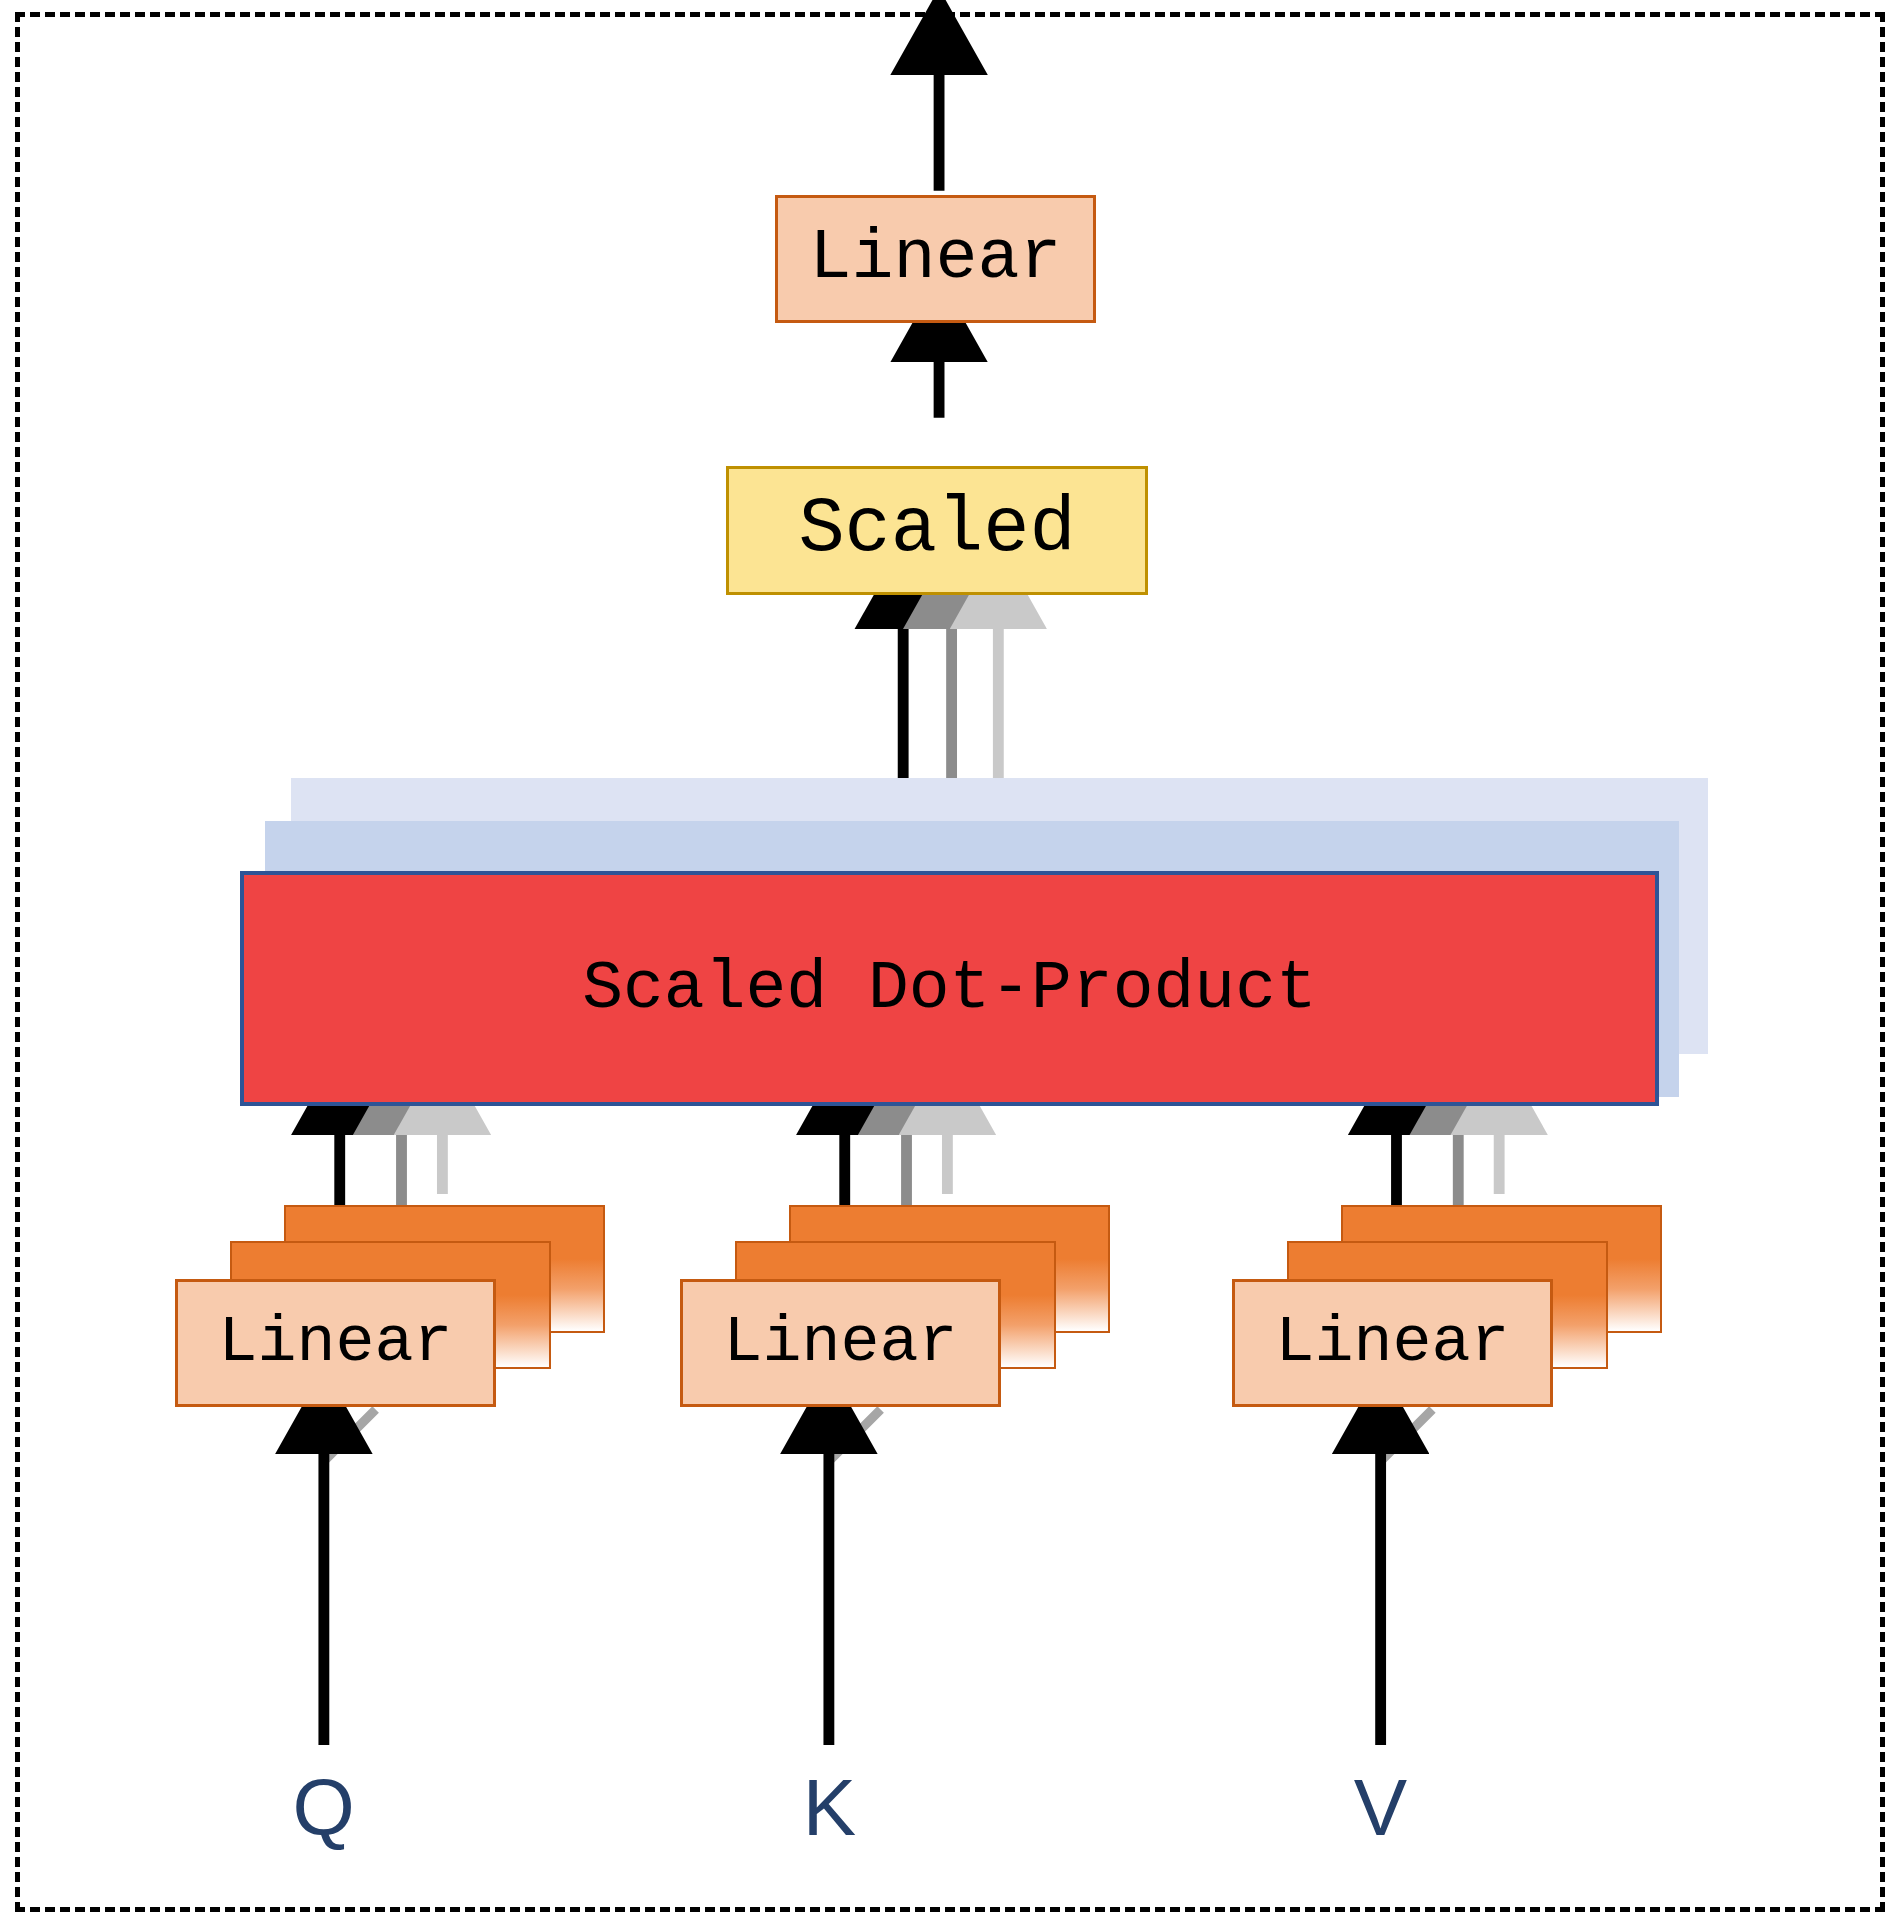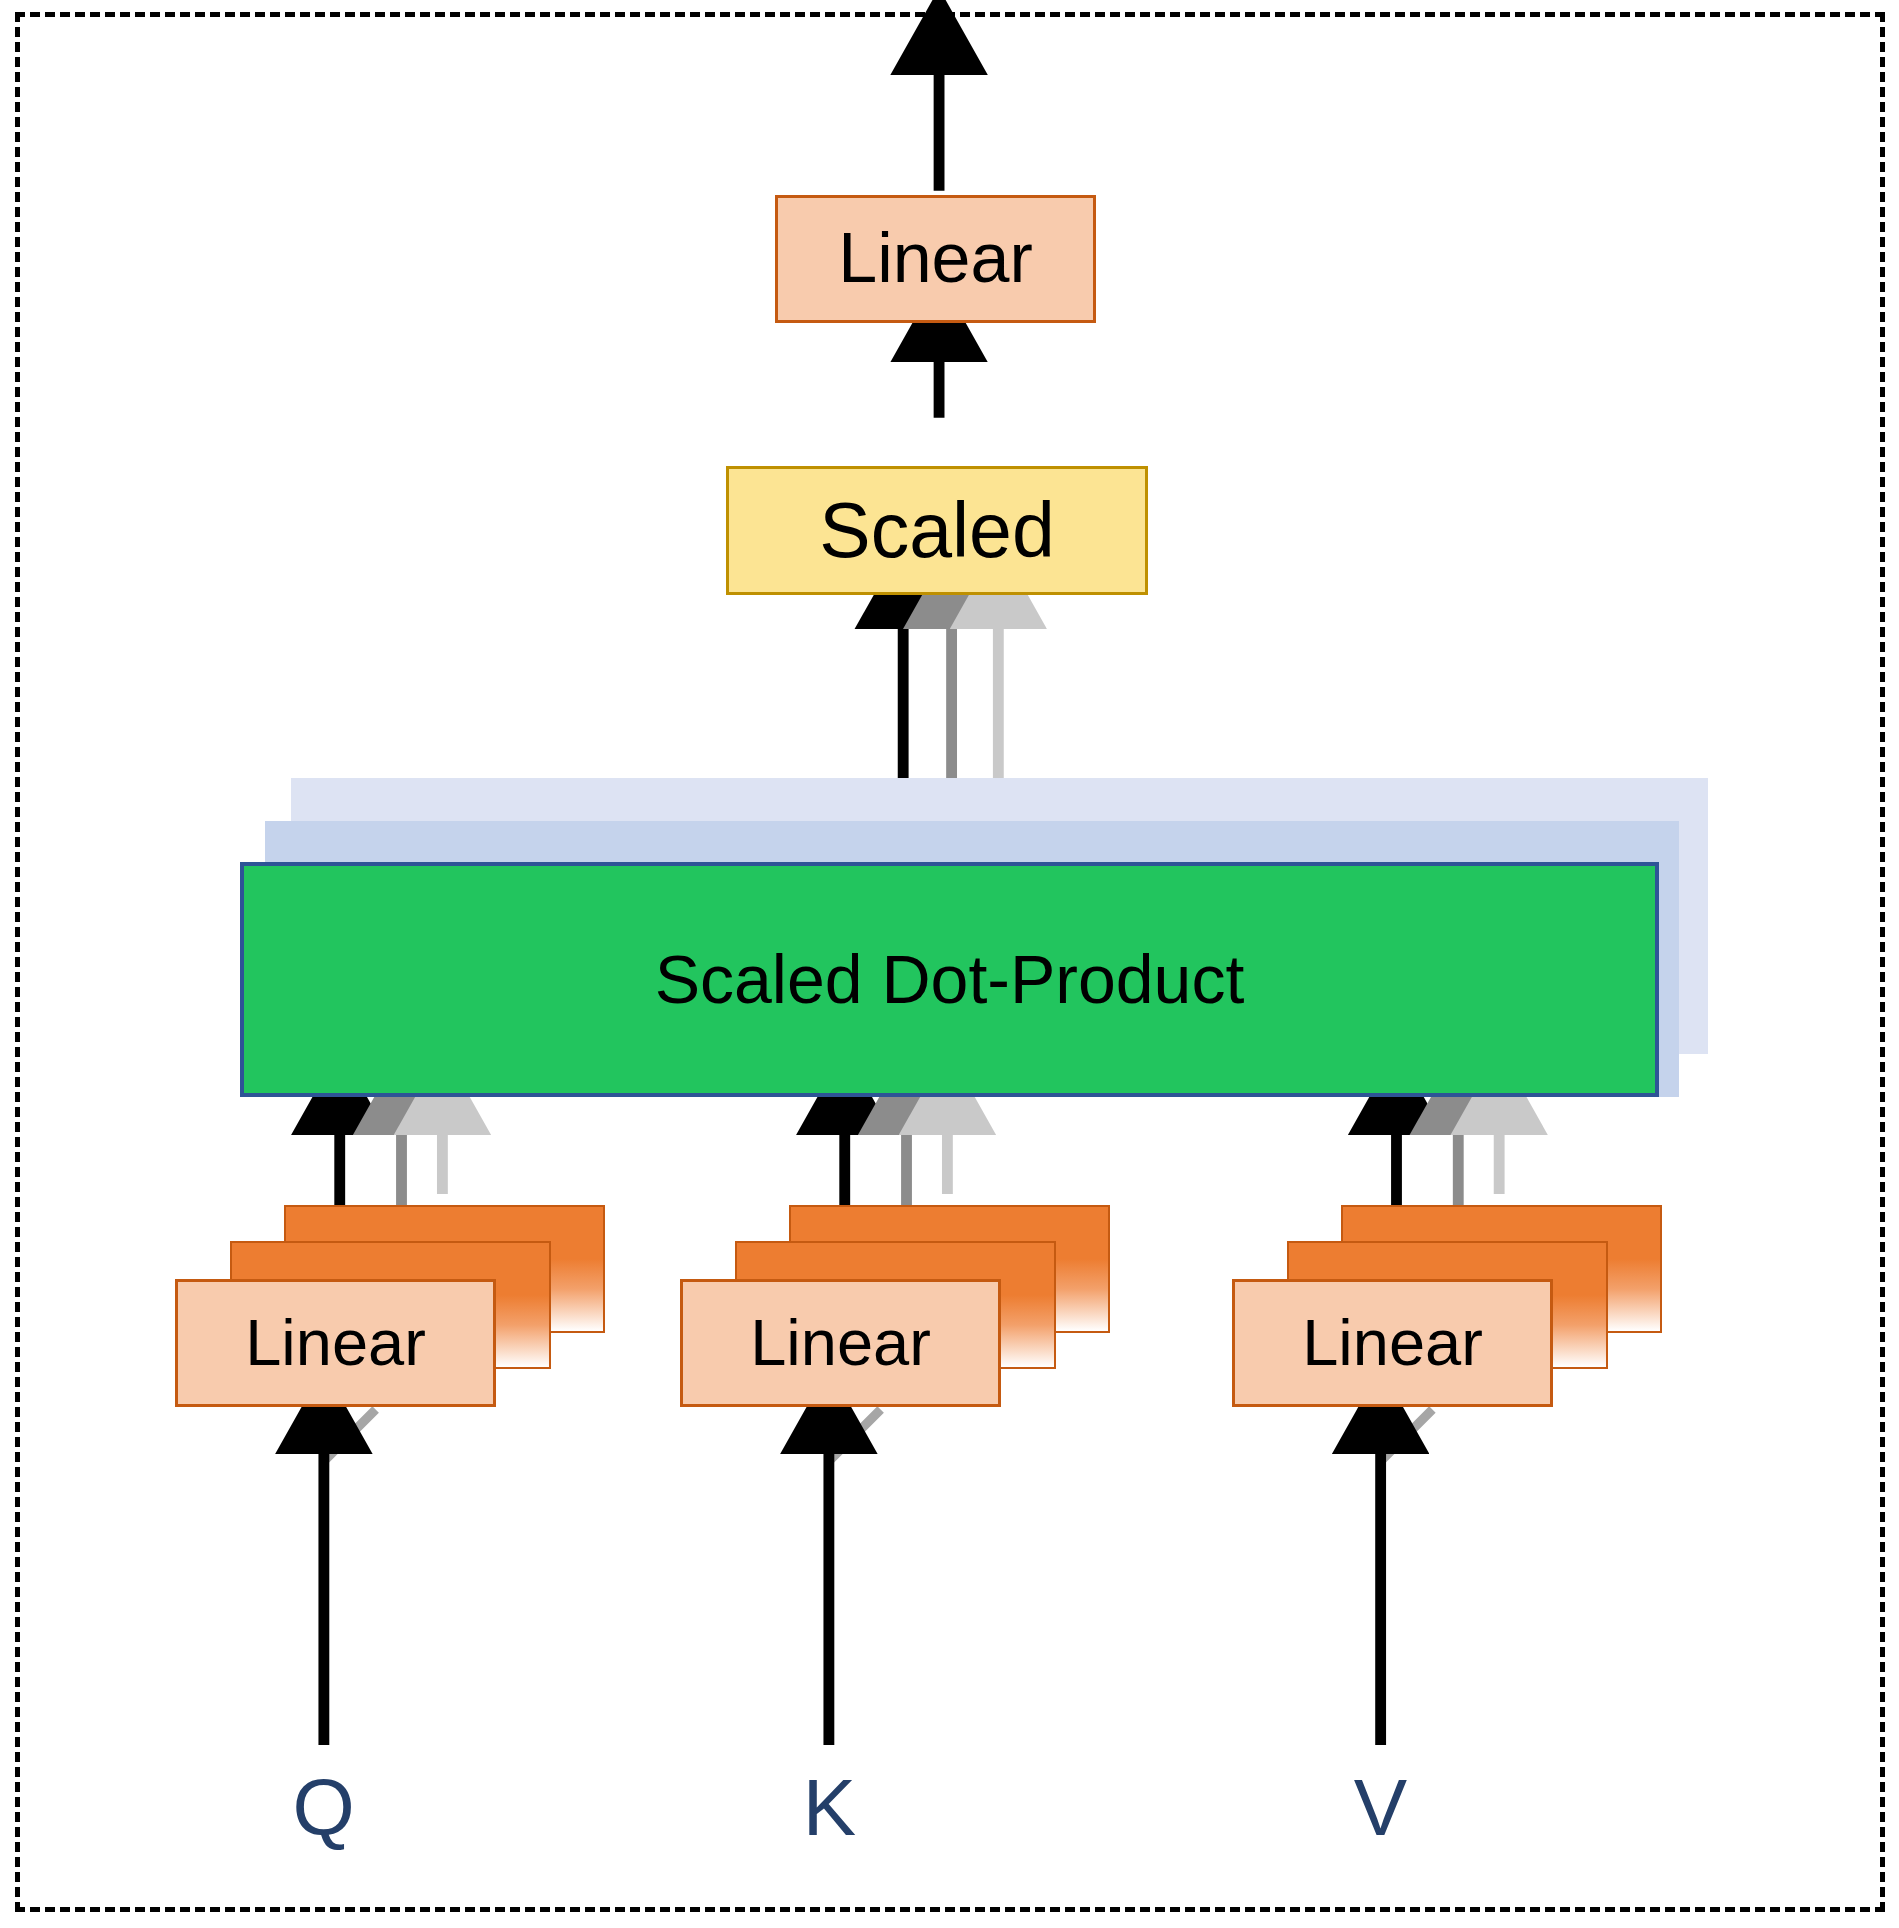--- a/index.html
+++ b/index.html
@@ -46,26 +46,27 @@
     background:linear-gradient(to bottom,#ed7d31 0%,#ed7d31 42%,#f3a06a 66%,#ffffff 100%);
   }
   
   .concat{
     background:#fce493;
     border:3.3px solid #bf9000;
     font-size:77px;
   }
   
   .attn{
-    background:#22c55e;
+    background:#ef4444;
     border:4.2px solid #2e5496;
     font-size:68px;
     flex-direction:column;
     font-stretch:condensed;
     transform-origin:center;
+    margin-top:9px;
   }
   .attn-line{display:block;}
   .attn-back{
     position:absolute;
     box-sizing:border-box;
     border:0;
   }
   .attn-back-1{ background:#c5d3ec; }
   .attn-back-2{ background:#dde3f3; }
   
@@ -76,21 +77,21 @@
     text-align:center;
     line-height:1;
   }
   
   #arrows{
     position:absolute;
     left:0; top:0;
     width:1899px; height:1929px;
     pointer-events:none;
   }
-  .txt{pointer-events:none;}
+  .txt{pointer-events:none;font-family:Liberation Mono, monospace;}
 </style>
 </head>
 <body>
 
 <div id="stage">
 
   <div id="frame"></div>
 
   <svg id="arrows" viewBox="0 0 2275 2310" xmlns="http://www.w3.org/2000/svg">
     <defs>

